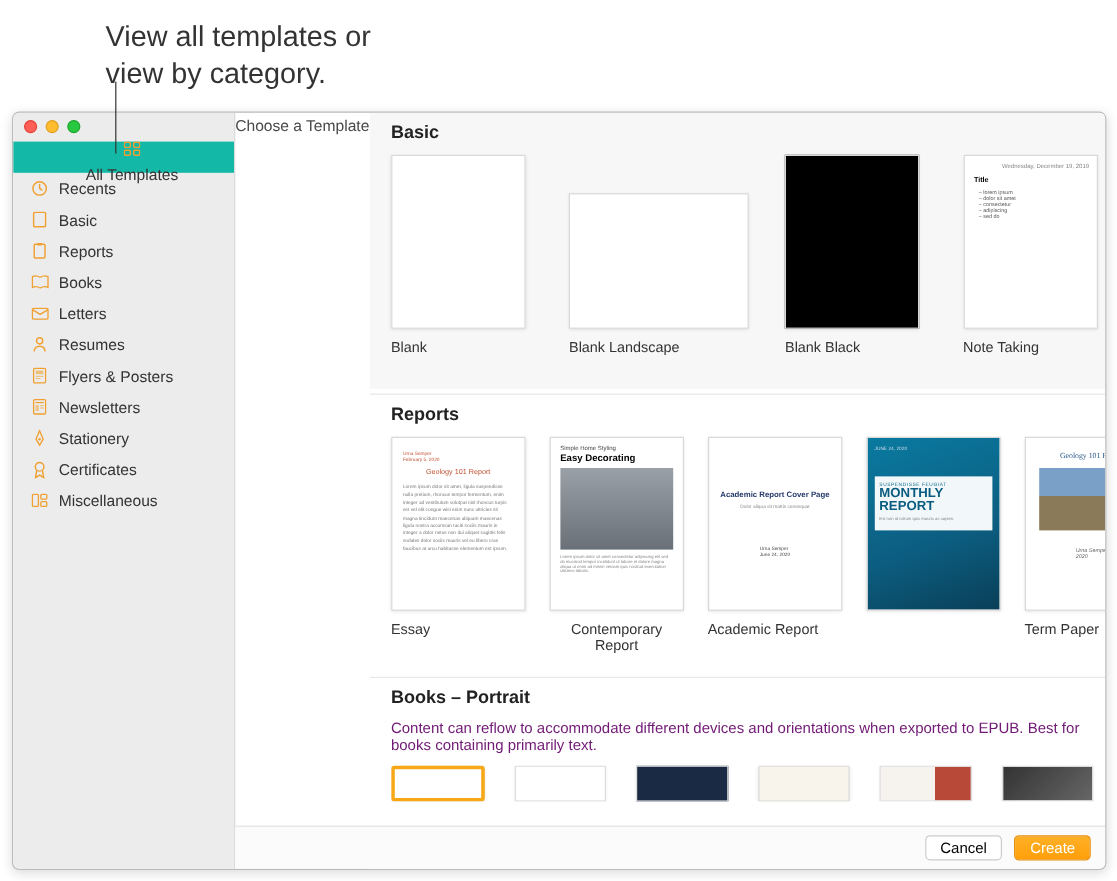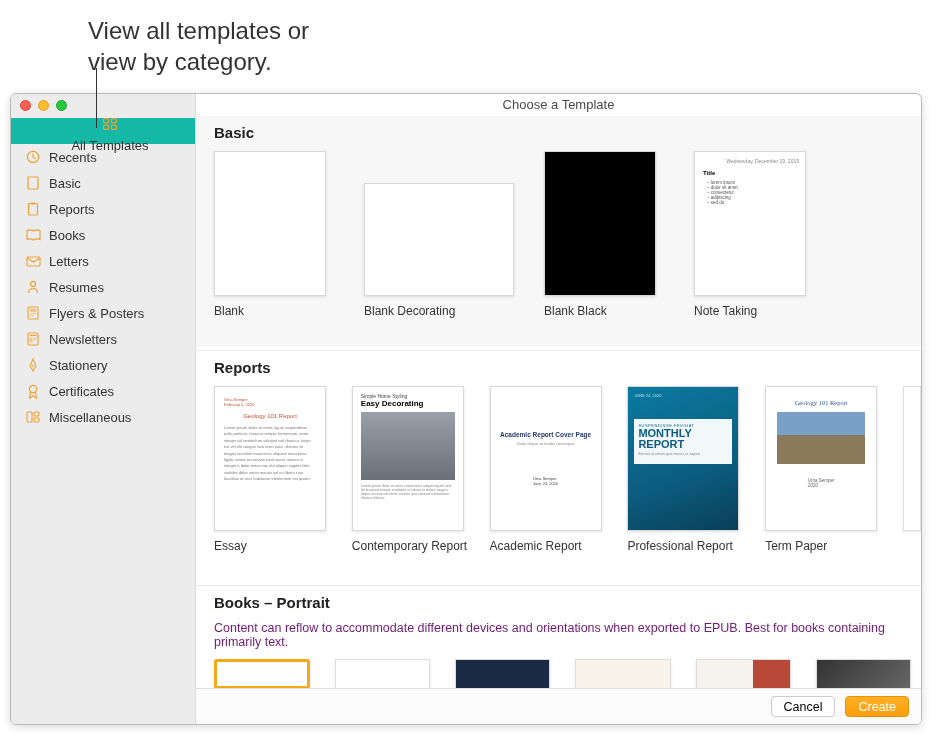--- a/index.html
+++ b/index.html
@@ -88,21 +88,21 @@
   }
   .side-icon {
     width: 16px; height: 14px;
     display: inline-flex;
     align-items: center;
     justify-content: center;
   }
   .main {
     flex: 1;
     display: flex;
-    flex-direction: column;
+    flex-direction: row;
     min-width: 0;
   }
   .header {
     height: 22px;
     text-align: center;
     font-size: 13px;
     color: #4a4a4a;
     line-height: 22px;
     border-bottom: 1px solid rgba(0,0,0,0);
   }
@@ -389,21 +389,21 @@
 
         <div class="section" style="background:#f7f7f7;">
           <div class="section-title">Basic</div>
           <div class="template-row">
             <div class="template">
               <div class="thumb"></div>
               <div class="template-label">Blank</div>
             </div>
             <div class="template" style="width:150px;">
               <div class="thumb landscape"></div>
-              <div class="template-label">Blank Decorating</div>
+              <div class="template-label">Blank Landscape</div>
             </div>
             <div class="template">
               <div class="thumb black"></div>
               <div class="template-label">Blank Black</div>
             </div>
             <div class="template">
               <div class="thumb note">
                 <div class="nhead">Wednesday, December 19, 2019</div>
                 <div class="ntitle">Title</div>
                 <ul>
@@ -450,21 +450,20 @@
             </div>
             <div class="template">
               <div class="thumb prof">
                 <div style="position:absolute;top:6px;left:6px;font-size:4px;color:#cde;">JUNE 24, 2020</div>
                 <div class="pwhite">
                   <div class="pkicker">SUSPENDISSE FEUGIAT</div>
                   <div class="ptitle">MONTHLY REPORT</div>
                   <div style="font-size:3.5px;color:#888;margin-top:2px;">Est non id rutrum quis mauris ac sapien.</div>
                 </div>
               </div>
-              <div class="template-label">Professional Report</div>
             </div>
             <div class="template">
               <div class="thumb term">
                 <div class="ttitle">Geology 101 Report</div>
                 <div class="timg"></div>
                 <div style="font-size:4.5px;color:#666;margin-top:14px;font-style:italic;">Urna Semper<br>2020</div>
               </div>
               <div class="template-label">Term Paper</div>
             </div>
             <div class="peek"></div>

